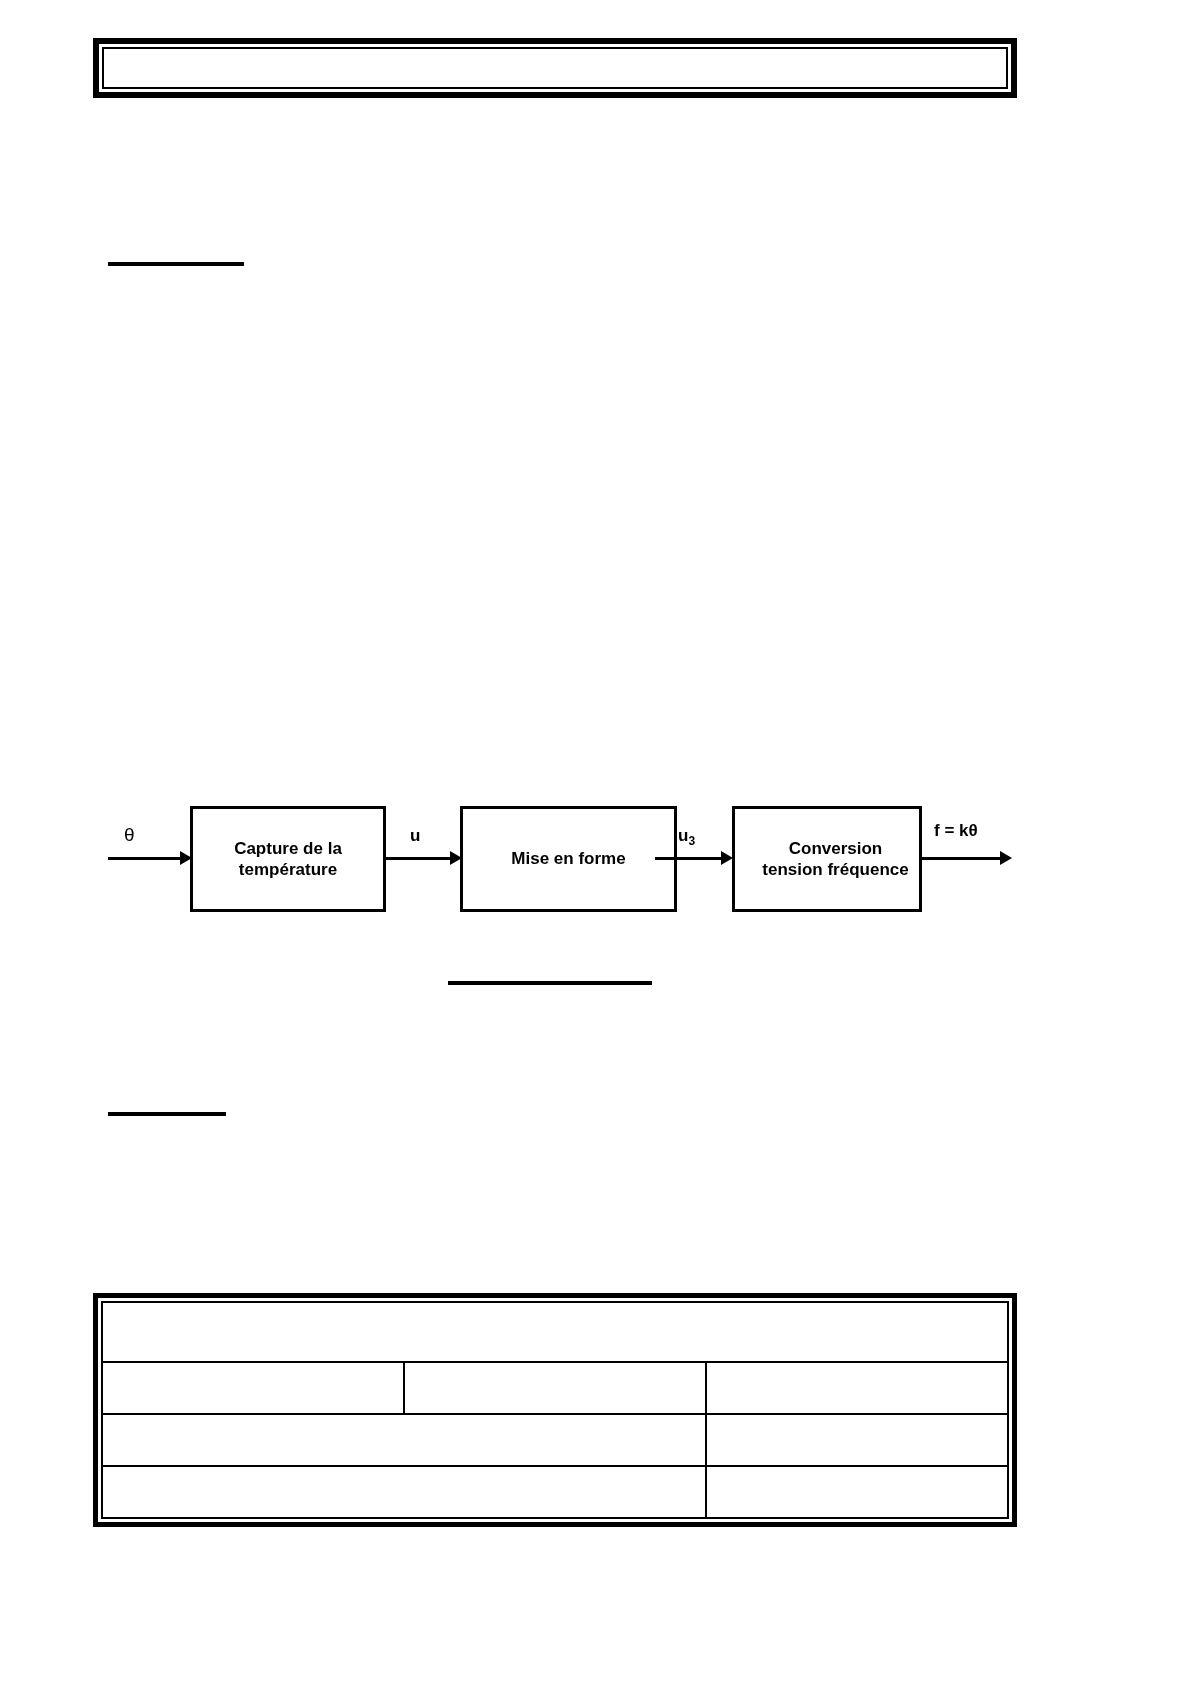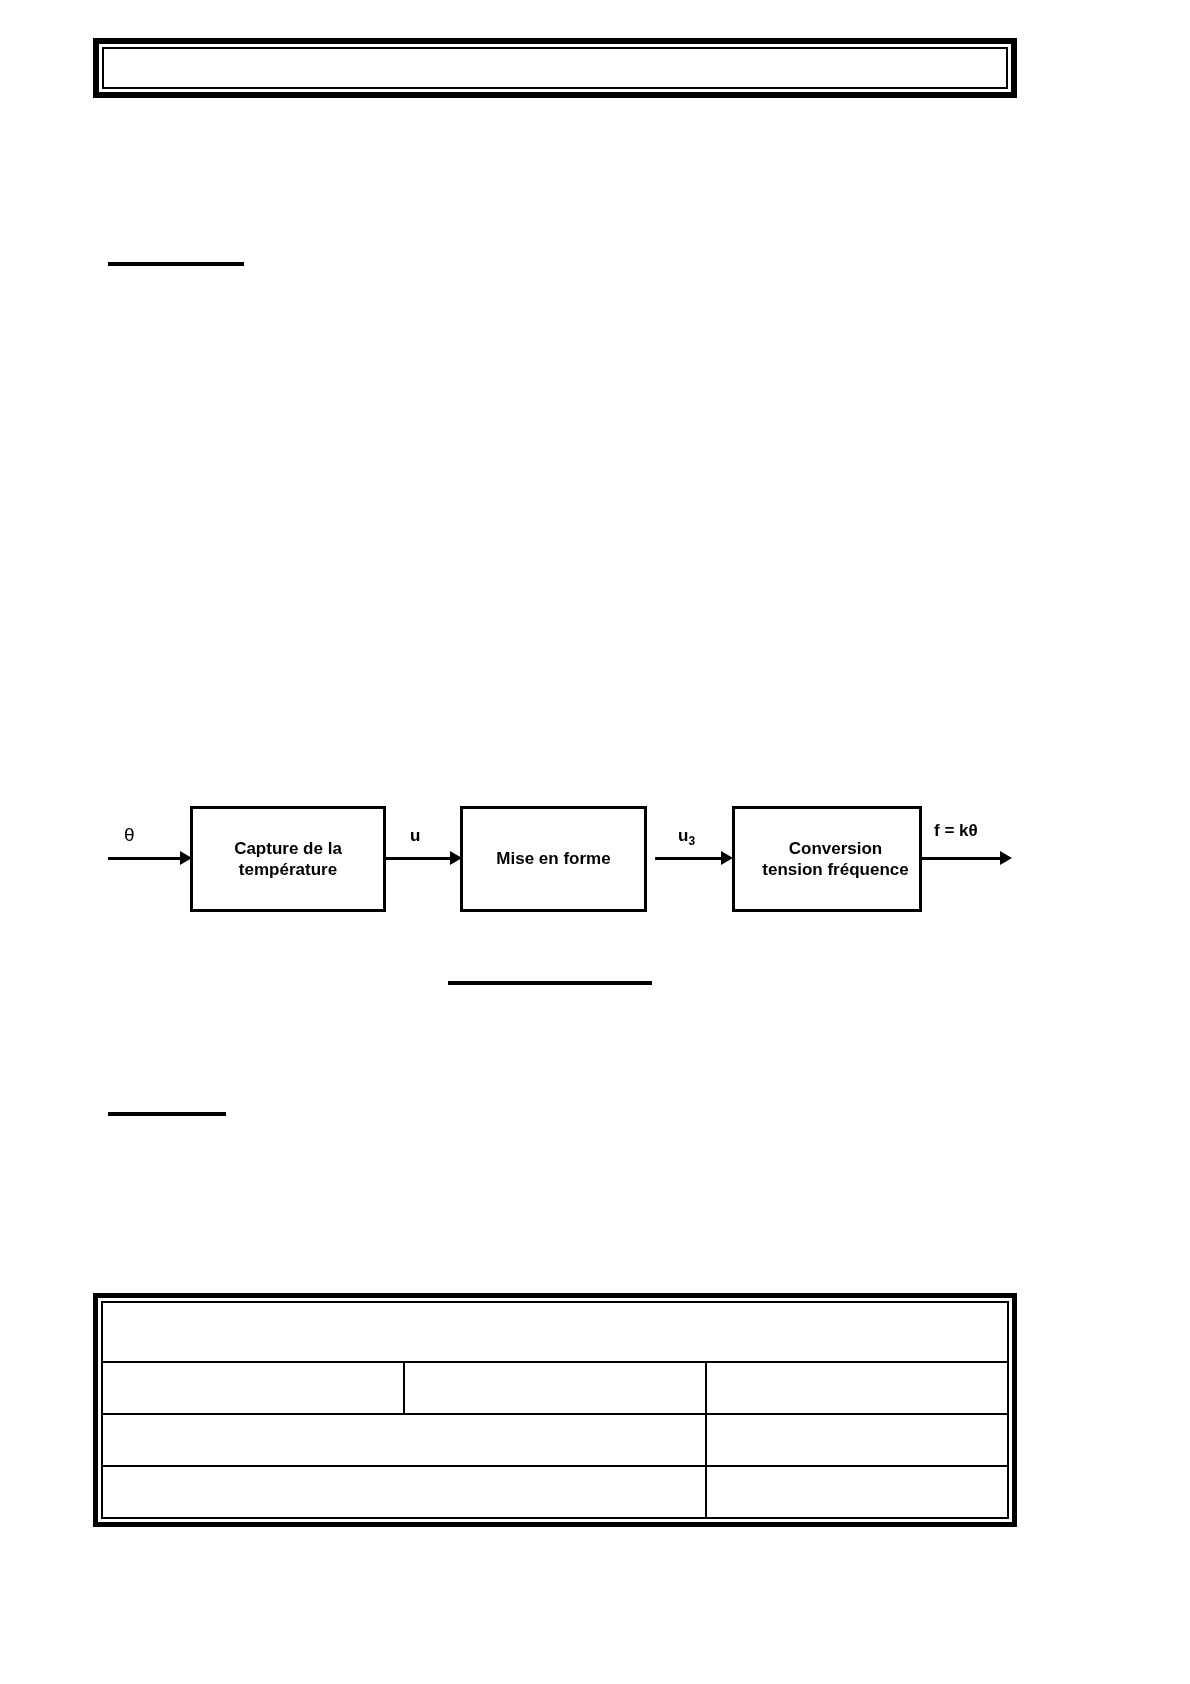--- a/index.html
+++ b/index.html
@@ -79,21 +79,21 @@
     display: flex;
     align-items: center;
     justify-content: center;
     text-align: center;
     font-size: 17px;
     font-weight: bold;
     line-height: 1.25;
     padding: 2px 6px;
   }
   .dblock-1 { left: 90px;  top: 6px;  width: 196px; height: 106px; }
-  .dblock-2 { left: 360px; top: 6px;  width: 187px; height: 106px; }
+  .dblock-2 { left: 360px; top: 6px;  width: 217px; height: 106px; }
   .dblock-3 { left: 632px; top: 6px;  width: 190px; height: 106px; padding-left: 23px; }
 
   
   .arrow-line {
     position: absolute;
     height: 3px;
     background: #000000;
   }
   .arrow-head {
     position: absolute;

